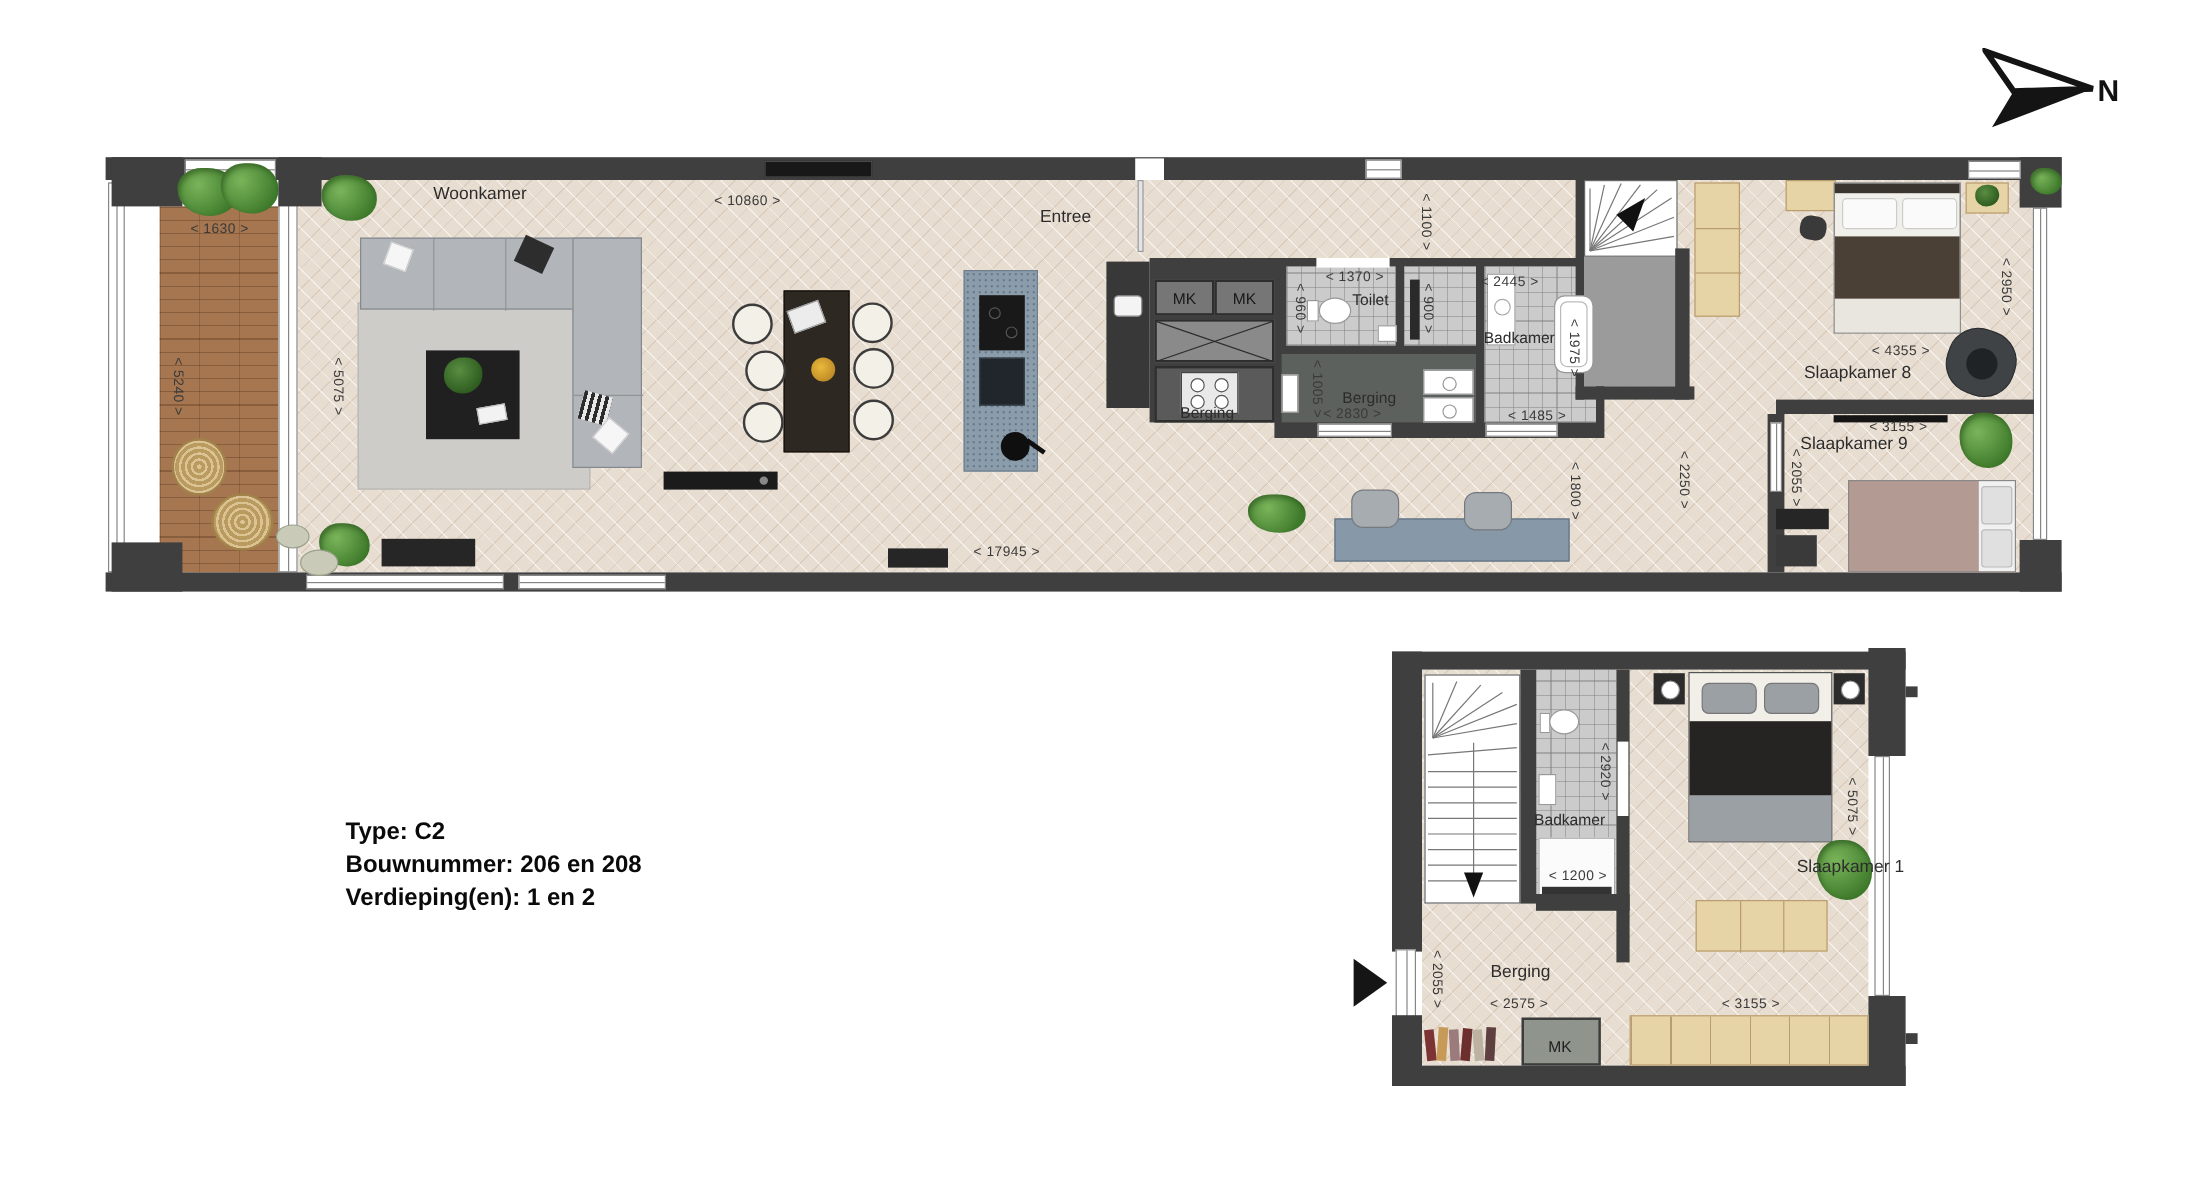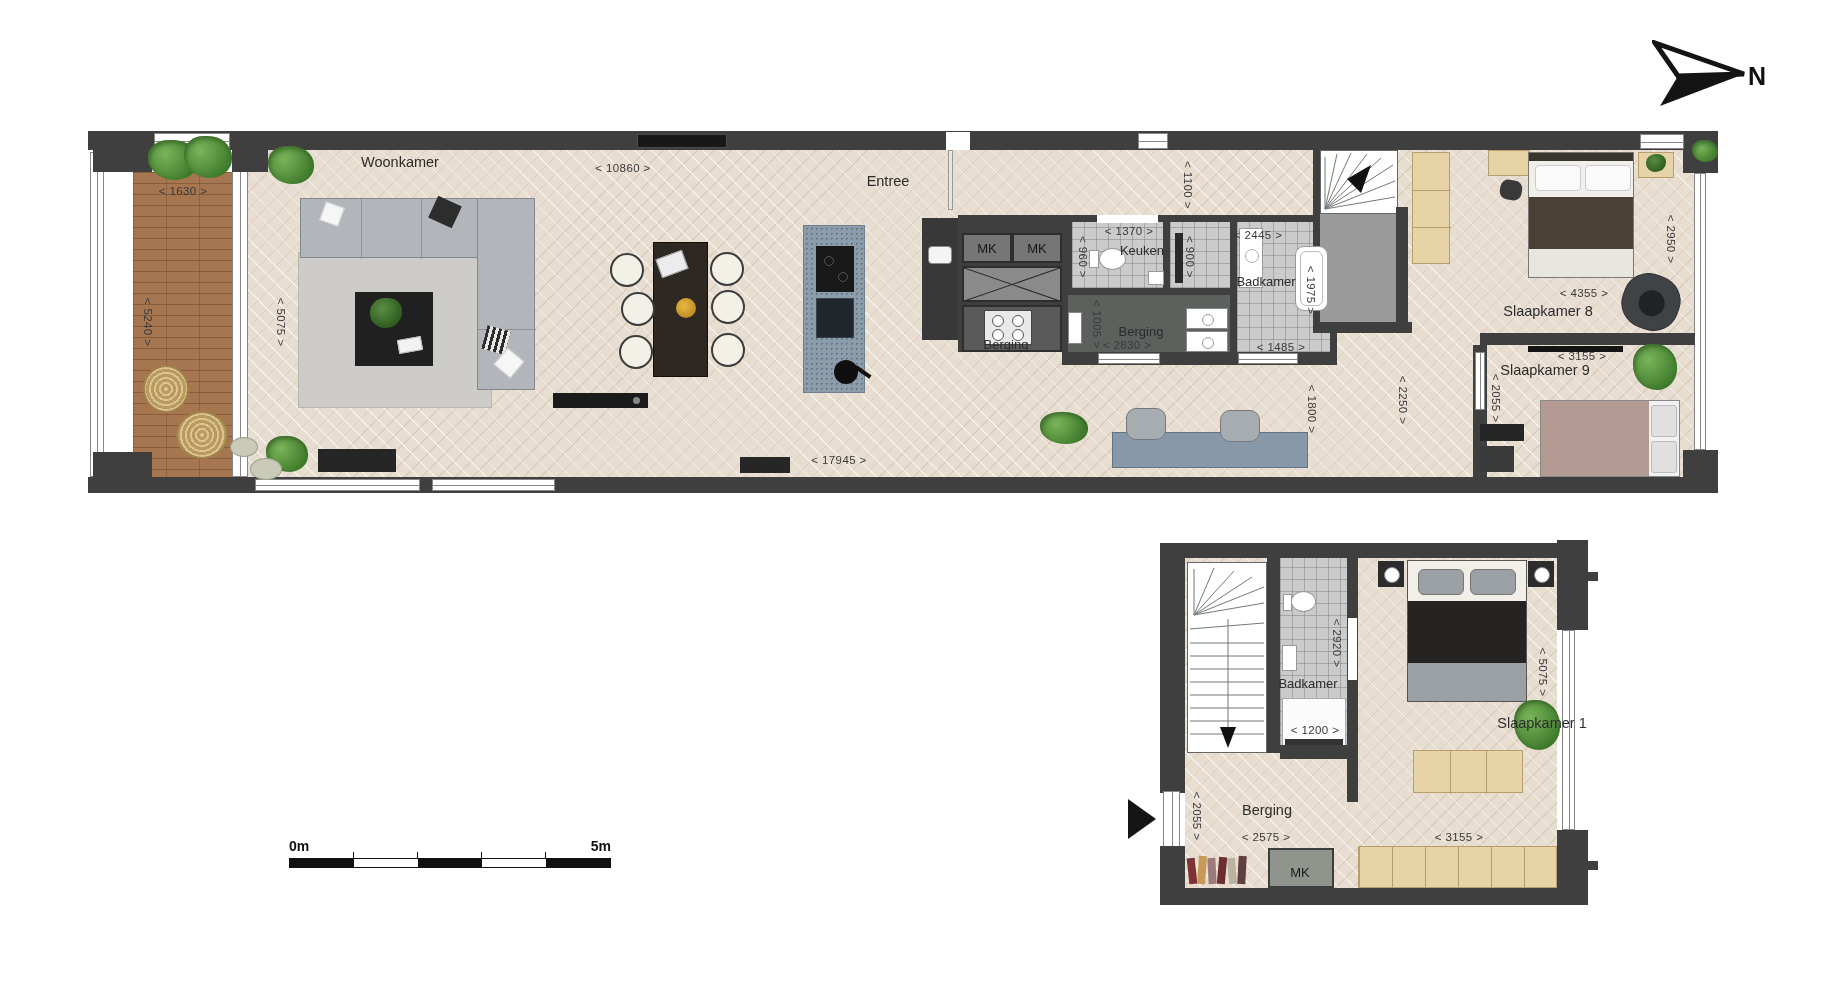--- a/index.html
+++ b/index.html
@@ -262,21 +262,21 @@
   <div class="a blk" style="left:1480px;top:424px;width:44px;height:17px"></div>
   <div class="a" style="left:1480px;top:446px;width:34px;height:26px;background:#3a3a3a"></div>
 
   <div class="rl" style="left:400px;top:162px">Woonkamer</div>
   <div class="dim" style="left:623px;top:168px">&lt; 10860 &gt;</div>
   <div class="dim" style="left:183px;top:191px">&lt; 1630 &gt;</div>
   <div class="dim v" style="left:148px;top:322px">&lt; 5240 &gt;</div>
   <div class="dim v" style="left:281px;top:322px">&lt; 5075 &gt;</div>
   <div class="rl" style="left:888px;top:181px">Entree</div>
   <div class="dim" style="left:1129px;top:231px">&lt; 1370 &gt;</div>
-  <div class="rl sm" style="left:1142px;top:250px">Keuken</div>
+  <div class="rl sm" style="left:1142px;top:250px">Toilet</div>
   <div class="dim v" style="left:1083px;top:257px">&lt; 960 &gt;</div>
   <div class="dim v" style="left:1190px;top:257px">&lt; 900 &gt;</div>
   <div class="dim v" style="left:1188px;top:185px">&lt; 1100 &gt;</div>
   <div class="dim" style="left:1258px;top:235px">&lt; 2445 &gt;</div>
   <div class="rl sm" style="left:1266px;top:281px">Badkamer</div>
   <div class="dim v" style="left:1311px;top:290px">&lt; 1975 &gt;</div>
   <div class="rl sm" style="left:1006px;top:344px">Berging</div>
   <div class="rl sm" style="left:1141px;top:331px">Berging</div>
   <div class="dim" style="left:1127px;top:345px">&lt; 2830 &gt;</div>
   <div class="dim v" style="left:1097px;top:324px">&lt; 1005 &gt;</div>
@@ -376,28 +376,20 @@
   <div class="dim v" style="left:1337px;top:643px">&lt; 2920 &gt;</div>
   <div class="dim" style="left:1315px;top:730px">&lt; 1200 &gt;</div>
   <div class="rl" style="left:1542px;top:723px">Slaapkamer 1</div>
   <div class="dim v" style="left:1543px;top:672px">&lt; 5075 &gt;</div>
   <div class="dim" style="left:1459px;top:837px">&lt; 3155 &gt;</div>
   <div class="rl" style="left:1267px;top:810px">Berging</div>
   <div class="dim" style="left:1266px;top:837px">&lt; 2575 &gt;</div>
   <div class="dim v" style="left:1197px;top:816px">&lt; 2055 &gt;</div>
   <div class="rl sm" style="left:1300px;top:872px;color:#1d1d1d">MK</div>
 
-
-  <div class="a" style="left:289px;top:838px;width:322px;height:32px">
-    <div class="sb-label" style="left:0">0m</div>
-    <div class="sb-label" style="right:0">5m</div>
-    <div style="position:absolute;left:64px;top:14px;width:1px;height:6px;background:#111"></div>
-    <div style="position:absolute;left:128px;top:14px;width:1px;height:6px;background:#111"></div>
-    <div style="position:absolute;left:192px;top:14px;width:1px;height:6px;background:#111"></div>
-    <div style="position:absolute;left:256px;top:14px;width:1px;height:6px;background:#111"></div>
-    <div style="position:absolute;left:0;top:20px;width:320px;height:8px;border:1px solid #111;background:#fff">
-      <div style="position:absolute;left:0;top:0;width:64px;height:8px;background:#111"></div>
-      <div style="position:absolute;left:128px;top:0;width:64px;height:8px;background:#111"></div>
-      <div style="position:absolute;left:256px;top:0;width:64px;height:8px;background:#111"></div>
-    </div>
-  </div>
+  <div class="info">
+    <div>Type: C2</div>
+    <div>Bouwnummer: 206 en 208</div>
+    <div>Verdieping(en): 1 en 2</div>
+  </div>
+
 
 </div>
 
 </body></html>

